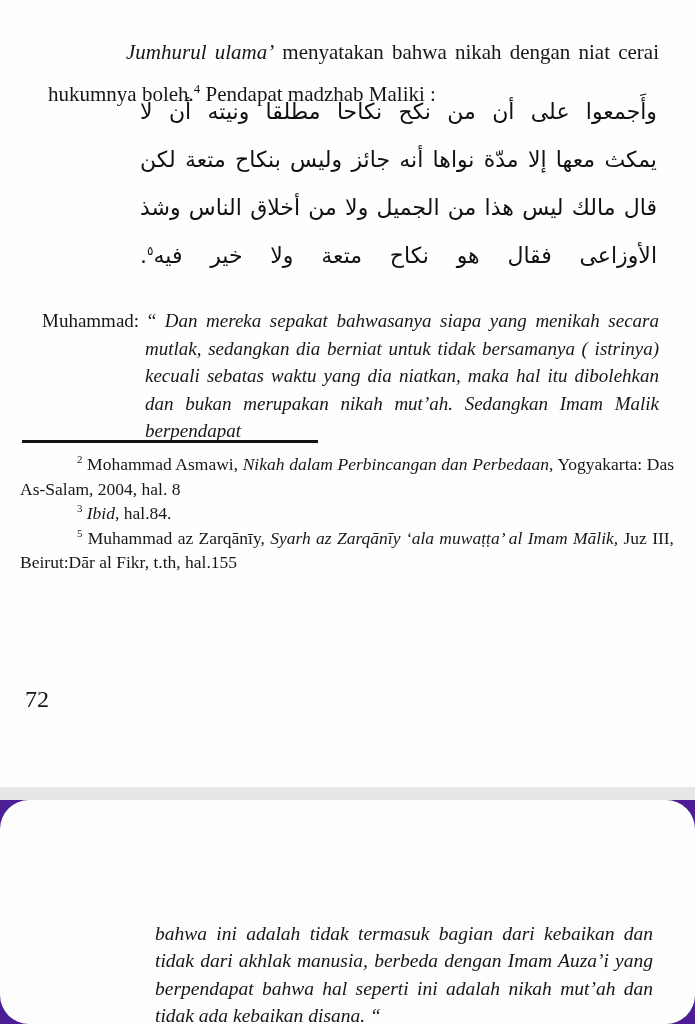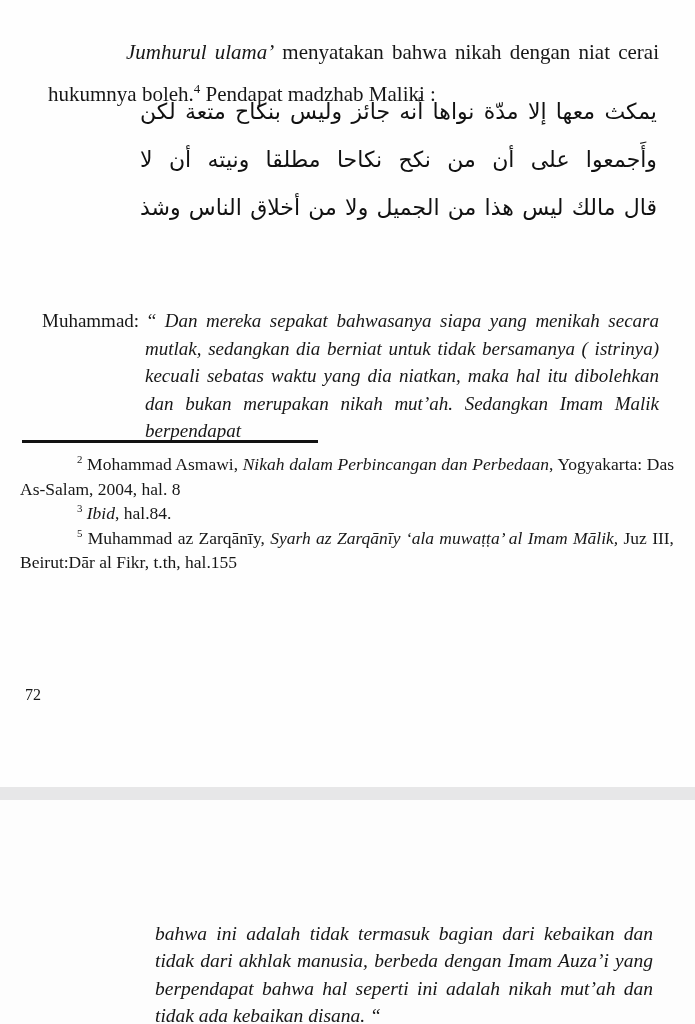--- a/index.html
+++ b/index.html
@@ -75,35 +75,36 @@
     left: 20px; right: 21px; top: 452px;
     font-size: 17.5px;
     line-height: 24.6px;
     text-align: justify;
   }
   .footnote { text-indent: 57px; margin: 0; }
   .footnote .it { font-style: italic; }
   .page-number {
     position: absolute;
     left: 25px; top: 686px;
-    font-size: 16px;
+    font-size: 24px;
   }
   
   .page-gap {
     position: absolute;
     left: 0; top: 787px;
     width: 695px; height: 13px;
     background: #e7e7e8;
   }
   
   .page2 {
     position: absolute;
     left: 0; top: 800px;
     width: 695px; height: 224px;
     background: #fdfdfd;
+    border-radius: 29px;
   }
   .page2-para {
     position: absolute;
     left: 155px; top: 100px;
     width: 498px;
     font-size: 19.5px;
     line-height: 27.5px;
     font-style: italic;
     text-align: justify;
     color: #151515;
@@ -114,23 +115,26 @@
 
 <div class="scan-root">
 
   <div class="page1">
 
     <p class="para1">
       <span class="lead-italic">Jumhurul ulama’</span><span> menyatakan bahwa nikah dengan niat cerai hukumnya boleh.</span><sup class="fn-ref">4</sup><span> Pendapat madzhab Maliki  :</span>
     </p>
 
     <div class="arabic-block">
+      <div class="arabic-line">وأَجمعوا على  أن من نكح نكاحا مطلقا ونيته أن لا</div>
       <div class="arabic-line">يمكث معها إلا مدّة نواها أنه جائز وليس بنكاح متعة لكن</div>
-      <div class="arabic-line">وأَجمعوا على  أن من نكح نكاحا مطلقا ونيته أن لا</div>
       <div class="arabic-line">قال مالك ليس هذا من الجميل ولا من أخلاق الناس وشذ</div>
+      <div class="arabic-line">
+        <span>الأوزاعى فقال هو نكاح متعة ولا خير فيه</span><sup class="fn-ref">٥</sup><span>.</span>
+      </div>
     </div>
 
     <p class="translation">
       <span class="trans-label">Muhammad: “ </span><span class="trans-text">Dan mereka sepakat bahwasanya siapa yang menikah secara mutlak, sedangkan dia berniat untuk tidak bersamanya ( istrinya) kecuali sebatas waktu yang dia niatkan, maka hal itu dibolehkan dan bukan merupakan nikah mut’ah. Sedangkan Imam Malik berpendapat</span>
     </p>
 
     <div class="fn-rule"></div>
 
     <div class="footnotes">
       <p class="footnote">

